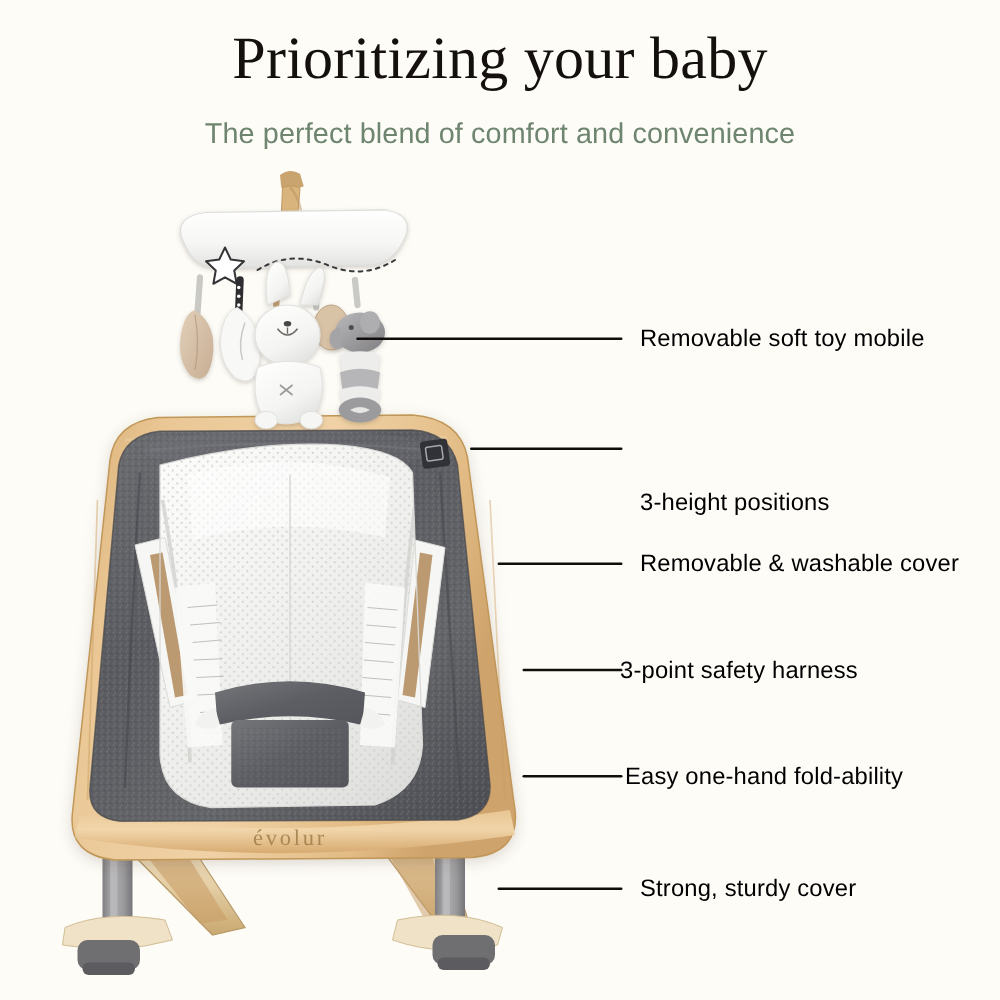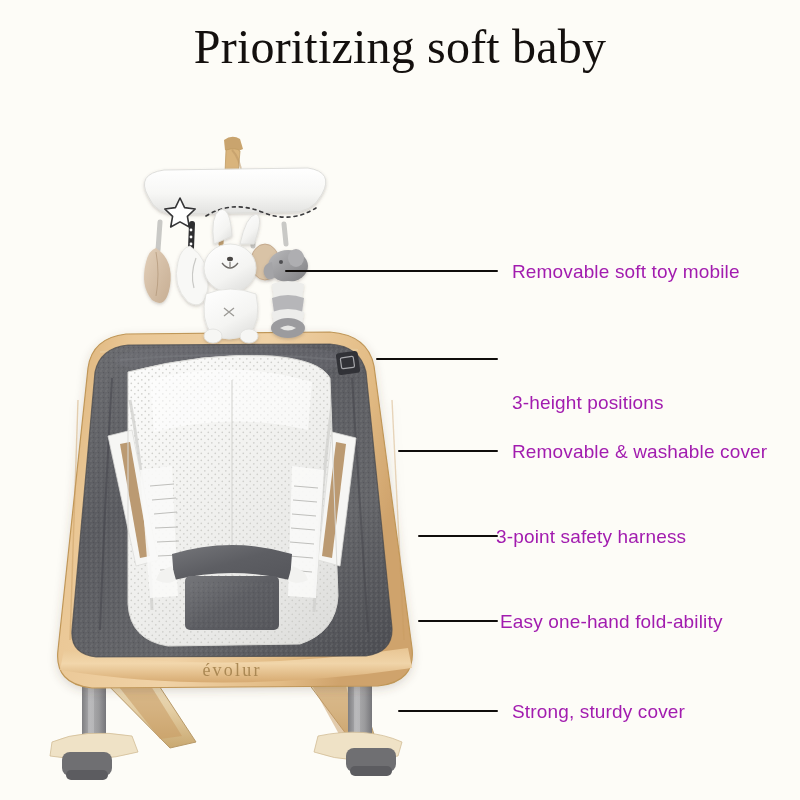--- a/index.html
+++ b/index.html
@@ -24,21 +24,21 @@
     position:absolute;left:0;top:94px;width:800px;text-align:center;
     font-family:"Liberation Sans",sans-serif;
     font-size:23px;line-height:1.1;color:#6E8570;letter-spacing:.1px;font-weight:400;
   }
 
   
   .callout{position:absolute;height:26px;}
   .leader{position:absolute;height:2.4px;background:#100D0B;top:11px;border-radius:1px;}
   .callout-label{
     position:absolute;left:0;top:0;white-space:nowrap;
-    font-size:19px;color:#a21caf;line-height:26px;letter-spacing:.15px;
+    font-size:19px;color:#000000;line-height:26px;letter-spacing:.15px;
   }
 
   
   #product{position:absolute;left:0;top:0;width:800px;height:800px;}
 </style>
 </head>
 <body style="background: rgb(253, 252, 247);">
 
 <div id="stage">
 
@@ -314,21 +314,22 @@
 
         <path d="M272 284 q16 -6 32 0 l-2 14 q-14 5 -28 0 Z" fill="#EDEDEB"></path>
         <path d="M272 298 q16 -6 32 0 l-2 14 q-14 5 -28 0 Z" fill="#B6B6B9"></path>
         <path d="M272 312 q16 -6 32 0 l-2 12 q-14 5 -28 0 Z" fill="#EDEDEB"></path>
         <ellipse cx="288" cy="328" rx="17" ry="10" fill="#9B9B9E"></ellipse>
         <path d="M280 328 q8 -5 16 0 q-8 5 -16 0" fill="#E6E6E4"></path>
       </g>
     </g>
   </svg>
 
-  <div class="title" style="color: rgb(20, 16, 14);">Prioritizing soft baby</div>
+  <div class="title" style="color: rgb(20, 16, 14);">Prioritizing your baby</div>
+  <div class="subtitle" style="color: rgb(110, 133, 112);">The perfect blend of comfort and convenience</div>
 
   <div class="callout" id="co0" style="left: 285px; top: 259px;">
     <span class="leader" style="left: 0px; width: 213px;"></span>
     <span class="callout-label" style="left: 227px;">Removable soft toy mobile</span>
   </div>
   <div class="callout" id="co1" style="left: 376px; top: 347px;">
     <span class="leader" style="left: 0px; width: 122px;"></span>
     <span class="callout-label" style="left: 136px; margin-top: 43px;">3-height positions</span>
   </div>
   <div class="callout" id="co2" style="left: 398px; top: 439px;">

